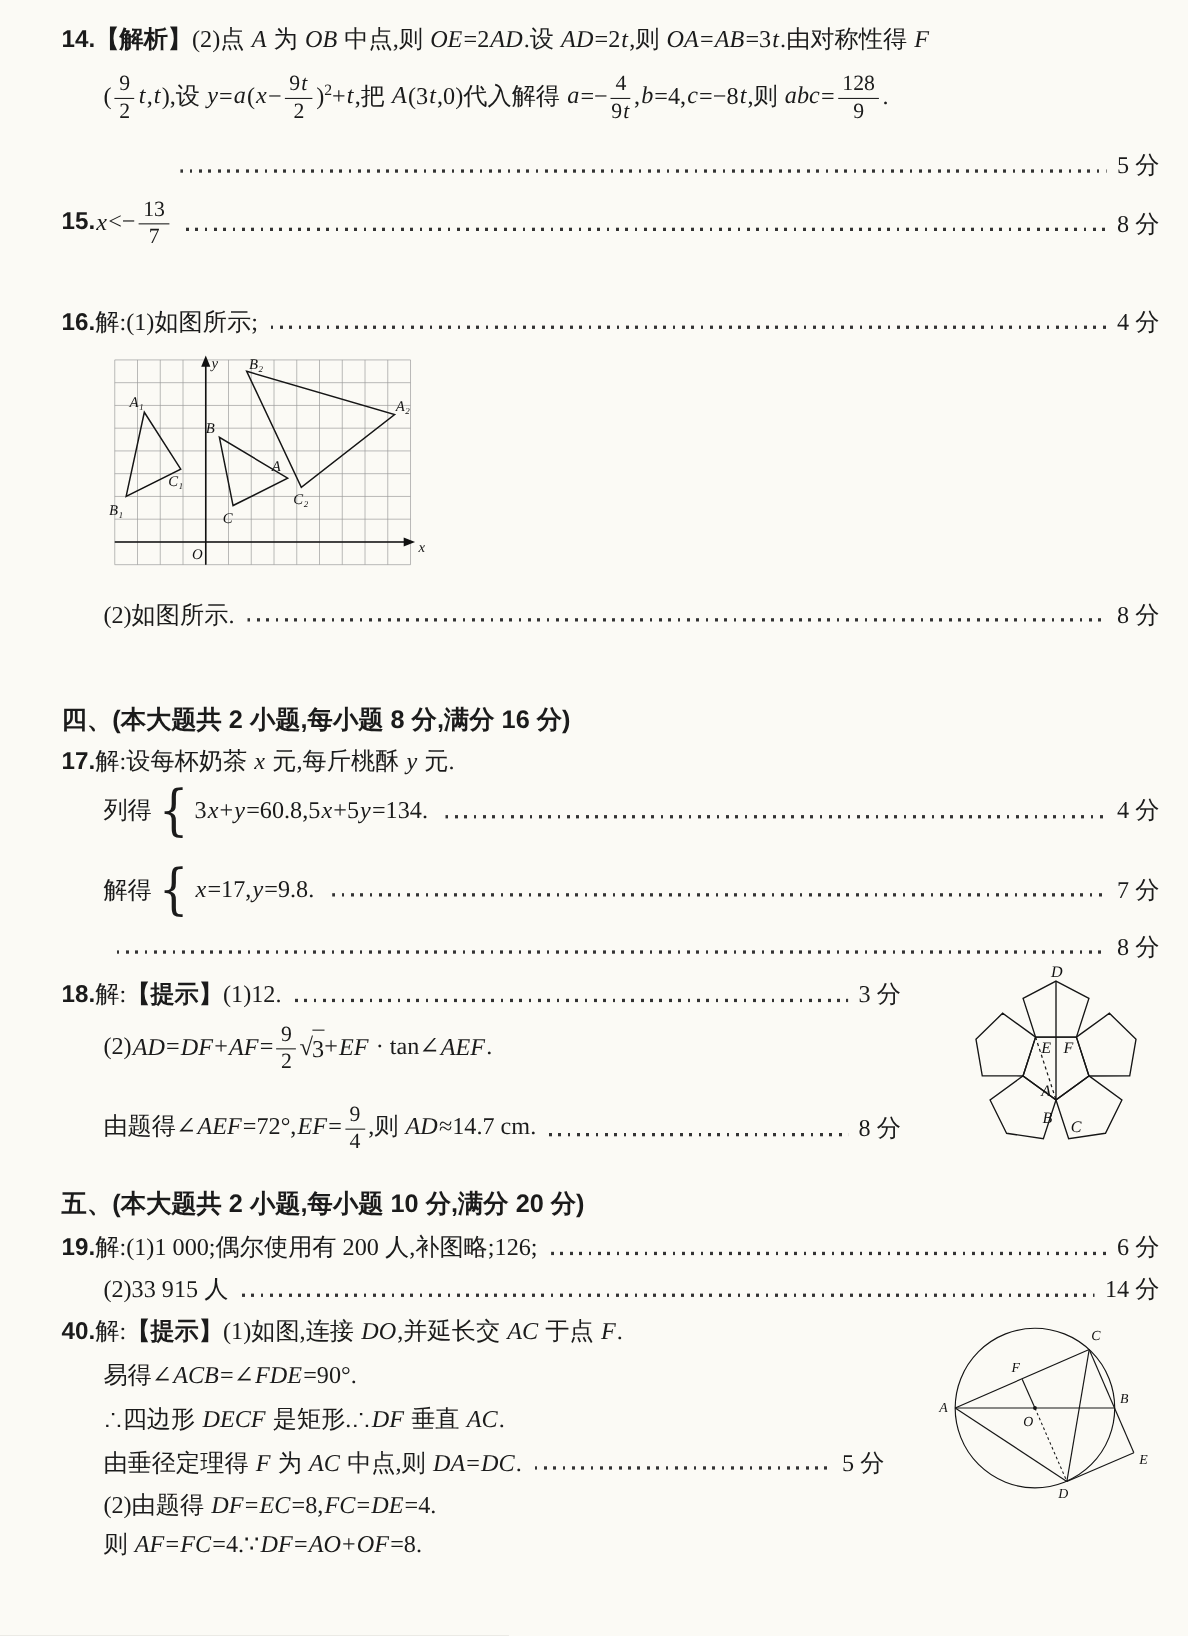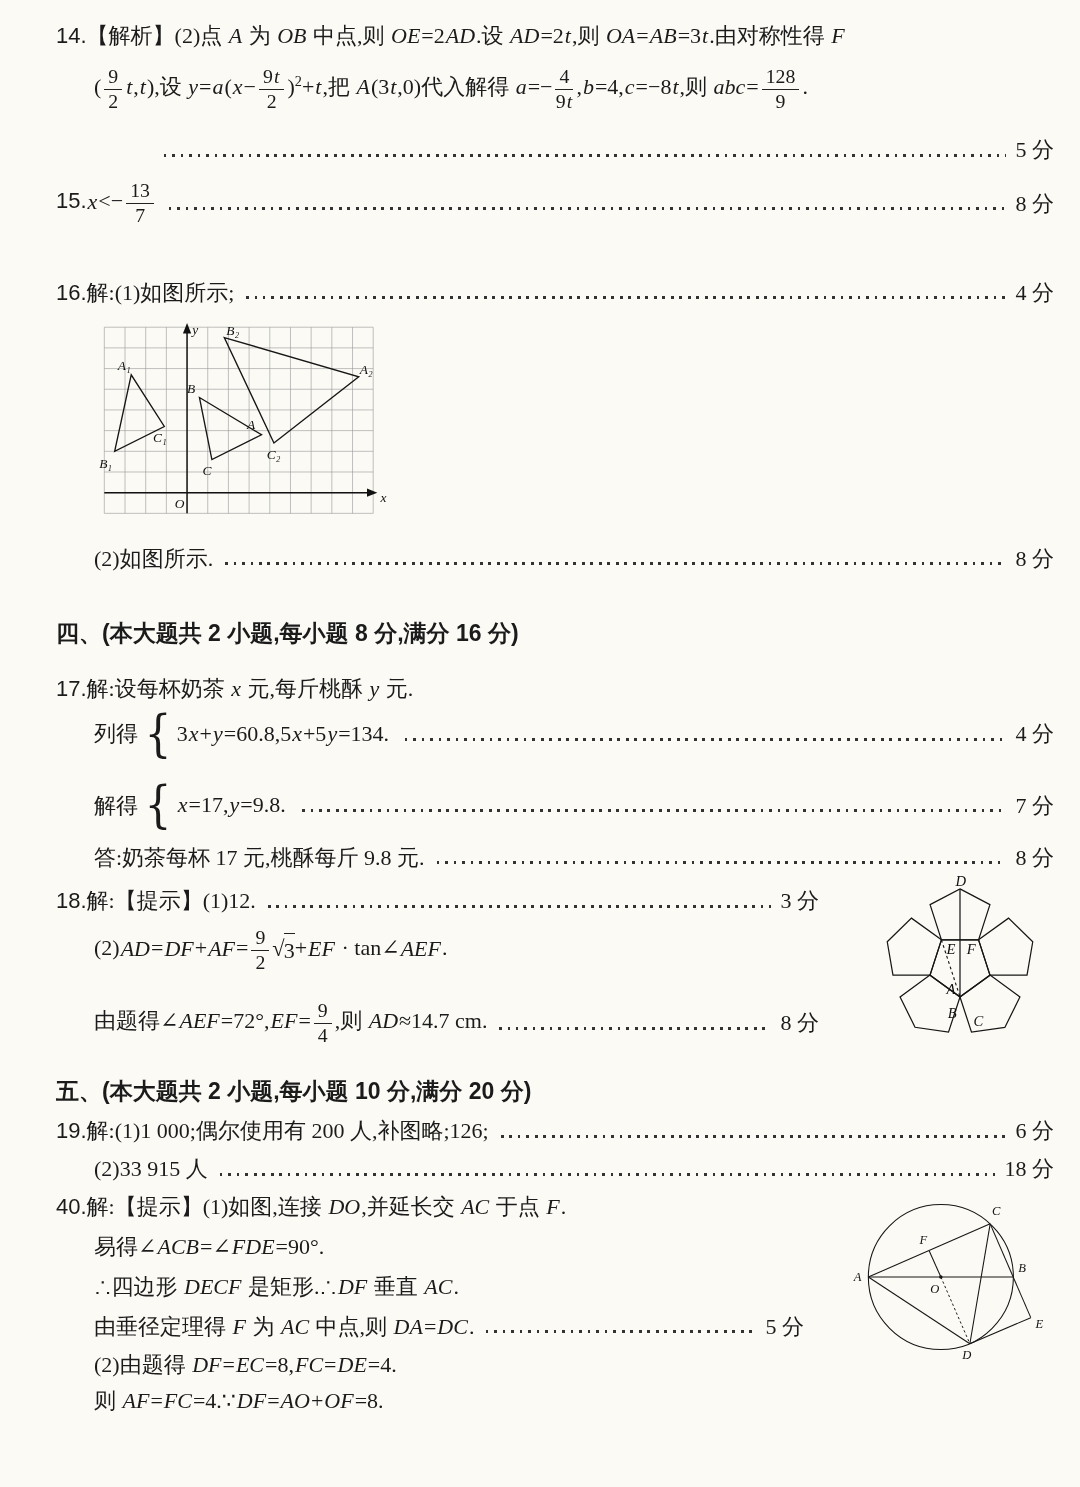--- a/index.html
+++ b/index.html
@@ -3,21 +3,21 @@
 <meta charset="utf-8">
 <style>
   html,body{margin:0;padding:0;background:#d8d6d0;}
   .page{
     width:1080px;height:1487px;background:#fbfaf5;overflow:hidden;box-sizing:border-box;
     padding:0 26px 0 56px;position:relative;
     font-family:"Liberation Serif","DejaVu Serif",serif;color:#1b1b1b;font-size:22px;
   }
   .row{display:flex;align-items:center;line-height:1.45;}
   .content{white-space:nowrap;}
-  .b{font-family:"Liberation Sans","DejaVu Sans",sans-serif;font-weight:400;}
+  .b{font-family:"Liberation Sans","DejaVu Sans",sans-serif;font-weight:700;}
   .i{font-style:italic;padding:0 1px;}
   .sup{font-size:0.65em;vertical-align:0.55em;}
   .frac{display:inline-flex;flex-direction:column;align-items:center;vertical-align:middle;margin:0 3px;line-height:1.1;font-size:0.9em;}
   .fn{border-bottom:1.5px solid #222;padding:0 4px 1px;}
   .fd{padding-top:1px;}
   .sqrt{display:inline-flex;align-items:flex-start;}
   .rad{font-size:1.02em;}
   .und{border-top:1.5px solid #222;padding-top:1px;margin-left:-1px;}
   .dots{flex:1 1 30px;min-width:22px;height:3px;margin:0 10px 0 12px;align-self:center;transform:translateY(5px);
     background-image:repeating-linear-gradient(to right,#333 0 2.5px,transparent 2.5px 8.5px);}
@@ -134,23 +134,23 @@
       <text x="165" y="133">C₂</text>
     </svg>
   </div>
 
   <div class="row ind" style="margin-top:10px">
       <span class="content">(2)如图所示.</span>
       <div class="dots"></div>
       <span class="score">8 分</span>
     </div>
 
-  <div class="sec" style="margin-top:43px">四、(本大题共 2 小题,每小题 8 分,满分 16 分)</div>
-
-  <div class="row" style="margin-top:24px">
+  <div class="sec" style="margin-top:64px">四、(本大题共 2 小题,每小题 8 分,满分 16 分)</div>
+
+  <div class="row" style="margin-top:6px">
       <span class="content"><span class="b">17.</span>解:设每杯奶茶 <span class="i">x</span> 元,每斤桃酥 <span class="i">y</span> 元.</span>
     </div>
   <div class="row ind" style="margin-top:4px">
       <span class="content">列得</span>
       <div class="sys">
         <span class="brace">{</span>
         <div class="srows">
           <div class="srow">3<span class="i">x</span>+<span class="i">y</span>=60.8,</div>
           <div class="srow">5<span class="i">x</span>+5<span class="i">y</span>=134.</div>
         </div>
@@ -164,21 +164,20 @@
         <span class="brace">{</span>
         <div class="srows">
           <div class="srow"><span class="i">x</span>=17,</div>
           <div class="srow"><span class="i">y</span>=9.8.</div>
         </div>
       </div>
       <div class="dots"></div>
       <span class="score">7 分</span>
     </div>
   <div class="row ind" style="margin-top:10px">
-      <span class="content">答:奶茶每杯 17 元,桃酥每斤 9.8 元.</span>
       <div class="dots"></div>
       <span class="score">8 分</span>
     </div>
 
   <div class="blk" style="margin-top:12px">
     <div class="row pad18">
         <span class="content"><span class="b">18.</span>解:<span class="b">【提示】</span>(1)12.</span>
         <div class="dots"></div>
         <span class="score">3 分</span>
       </div>
@@ -222,21 +221,21 @@
   <div class="sec" style="margin-top:30px">五、(本大题共 2 小题,每小题 10 分,满分 20 分)</div>
 
   <div class="row" style="margin-top:8px">
       <span class="content"><span class="b">19.</span>解:(1)1 000;偶尔使用有 200 人,补图略;126;</span>
       <div class="dots"></div>
       <span class="score">6 分</span>
     </div>
   <div class="row ind" style="margin-top:6px">
       <span class="content">(2)33 915 人</span>
       <div class="dots"></div>
-      <span class="score">18 分</span>
+      <span class="score">14 分</span>
     </div>
 
   <div class="blk" style="margin-top:6px">
     <div class="row pad20">
         <span class="content"><span class="b">40.</span>解:<span class="b">【提示】</span>(1)如图,连接 <span class="i">DO</span>,并延长交 <span class="i">AC</span> 于点 <span class="i">F</span>.</span>
       </div>
     <div class="row ind pad20" style="margin-top:8px">
         <span class="content">易得∠<span class="i">ACB</span>=∠<span class="i">FDE</span>=90°.</span>
       </div>
     <div class="row ind pad20" style="margin-top:8px">

